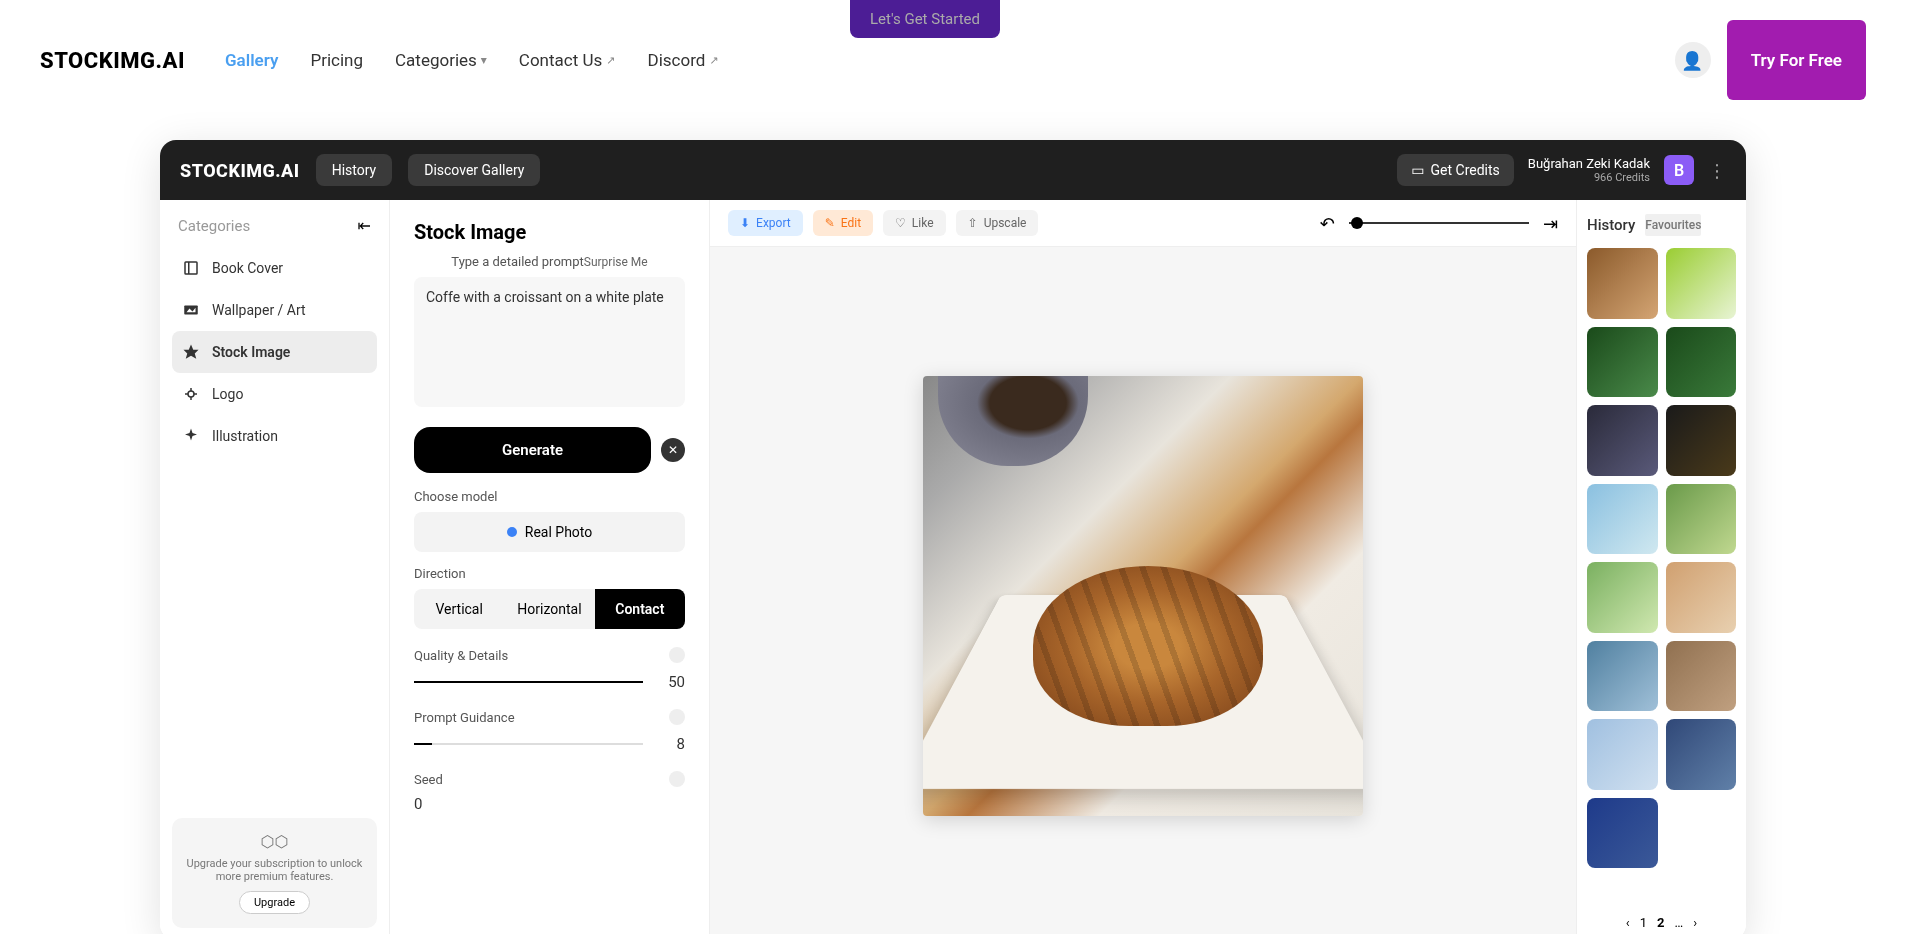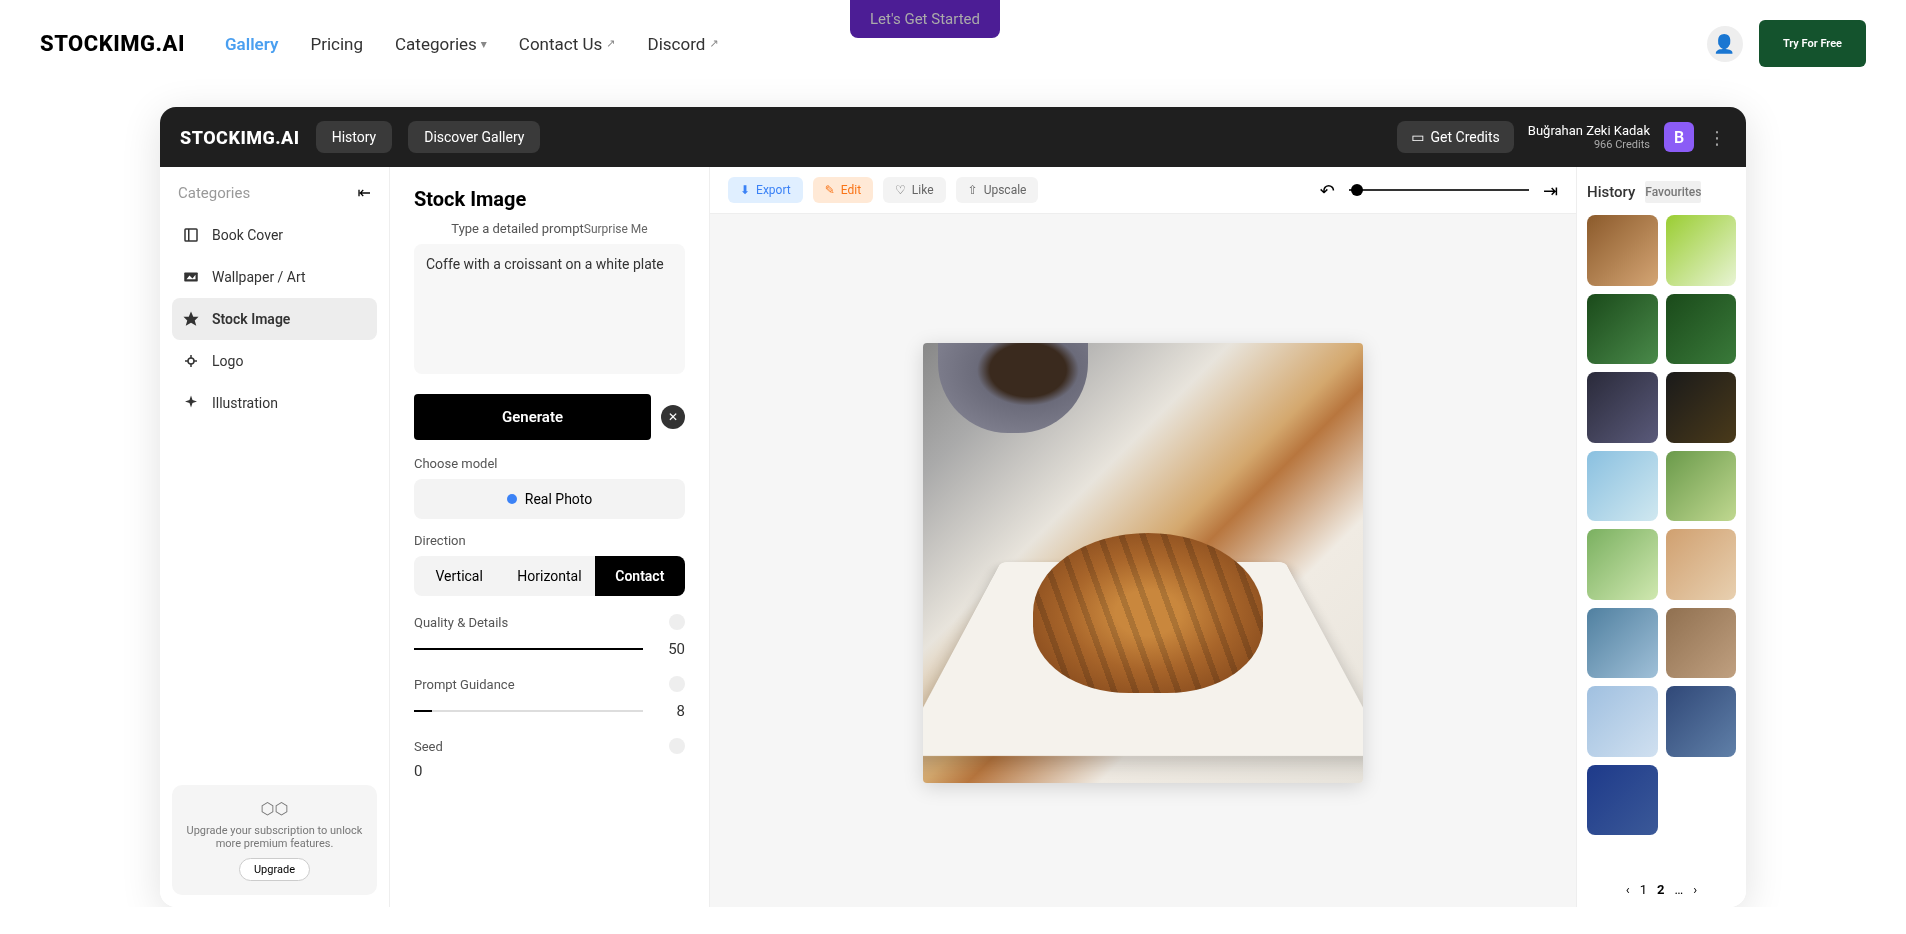--- a/index.html
+++ b/index.html
@@ -6,21 +6,21 @@
 body { background: #fff; width: 1906px; overflow-x: hidden; }
 
 
 .site-header { display: flex; align-items: center; padding: 20px 40px; gap: 40px; }
 .site-logo { font-weight: 800; font-size: 22px; letter-spacing: 0.5px; }
 .site-nav { display: flex; gap: 32px; align-items: center; }
 .site-nav-item { font-size: 17px; color: #333; cursor: pointer; display: flex; align-items: center; gap: 4px; }
 .site-nav-item.active { color: #4a9ff0; font-weight: 600; }
 .site-header-right { margin-left: auto; display: flex; align-items: center; gap: 16px; }
 .user-circle { width: 36px; height: 36px; border-radius: 50%; background: #eee; display: flex; align-items: center; justify-content: center; }
-.try-free-btn { background: #14532d; color: #fff; padding: 17px 24px; border-radius: 6px; font-weight: 600; font-size: 11px; cursor: pointer; border: none; }
+.try-free-btn { background: #a21caf; color: #fff; padding: 30px 24px; border-radius: 6px; font-weight: 600; font-size: 17px; cursor: pointer; border: none; }
 .floating-cta { position: absolute; top: 0; left: 850px; background: #4c1d95; color: #aaa; padding: 10px 20px; border-radius: 0 0 8px 8px; font-size: 15px; font-weight: 400; }
 
 
 .app-frame { margin: 20px 160px 0 160px; border-radius: 16px; overflow: hidden; box-shadow: 0 8px 40px rgba(0,0,0,0.12); background: #fff; position: relative; height: 800px; }
 .app-topbar { background: #1f1f1f; display: flex; align-items: center; padding: 14px 20px; gap: 16px; }
 .app-logo { color: #fff; font-weight: 800; font-size: 18px; letter-spacing: 0.5px; }
 .app-tab { background: #3a3a3a; color: #fff; padding: 8px 16px; border-radius: 8px; font-size: 14px; cursor: pointer; }
 .app-topbar-right { margin-left: auto; display: flex; align-items: center; gap: 14px; }
 .get-credits { background: #3a3a3a; color: #fff; padding: 8px 14px; border-radius: 8px; font-size: 14px; cursor: pointer; display: flex; align-items: center; gap: 6px; }
 .user-info { text-align: right; color: #fff; font-size: 13px; }
@@ -41,21 +41,21 @@
 .upgrade-btn { margin-top: 8px; border: 1px solid #ccc; border-radius: 14px; padding: 4px 14px; background: #fff; font-size: 11px; cursor: pointer; }
 
 
 .control-panel { width: 320px; padding: 20px 24px; border-right: 1px solid #eee; overflow-y: auto; }
 .panel-title { font-weight: 700; font-size: 20px; margin-bottom: 10px; }
 .prompt-row { display: flex; justify-content: center; align-items: center; margin-bottom: 8px; }
 .prompt-label { font-size: 13px; color: #555; }
 .surprise-btn { font-size: 12px; color: #666; cursor: pointer; background: none; border: none; }
 .prompt-box { width: 100%; height: 130px; border: none; background: #f7f7f7; border-radius: 8px; padding: 12px; font-size: 14px; resize: none; color: #333; font-family: inherit; }
 .generate-row { display: flex; gap: 10px; margin: 16px 0; align-items: center; }
-.generate-btn { flex: 1; background: #000; color: #fff; border: none; padding: 14px; border-radius: 4px; font-weight: 600; font-size: 15px; cursor: pointer; }
+.generate-btn { flex: 1; background: #000; color: #fff; border: none; padding: 14px; border-radius: 16px; font-weight: 600; font-size: 15px; cursor: pointer; }
 .clear-btn { width: 24px; height: 24px; border-radius: 50%; background: #333; color: #fff; display: flex; align-items: center; justify-content: center; cursor: pointer; font-size: 12px; }
 .section-label { font-size: 13px; color: #555; margin: 14px 0 8px; }
 .model-select { width: 100%; padding: 12px; background: #f3f3f3; border-radius: 8px; display: flex; align-items: center; gap: 8px; font-size: 14px; cursor: pointer; justify-content: center; }
 .blue-dot { width: 10px; height: 10px; background: #3b82f6; border-radius: 50%; }
 .direction-group { display: flex; gap: 0; border-radius: 8px; overflow: hidden; }
 .direction-btn { flex: 1; padding: 12px 8px; background: #f3f3f3; border: none; font-size: 14px; cursor: pointer; }
 .direction-btn.active { background: #000; color: #fff; font-weight: 600; }
 .slider-section { margin-top: 18px; }
 .slider-header { display: flex; justify-content: space-between; align-items: center; font-size: 13px; color: #555; }
 .info-dot { width: 16px; height: 16px; border-radius: 50%; background: #eee; }

